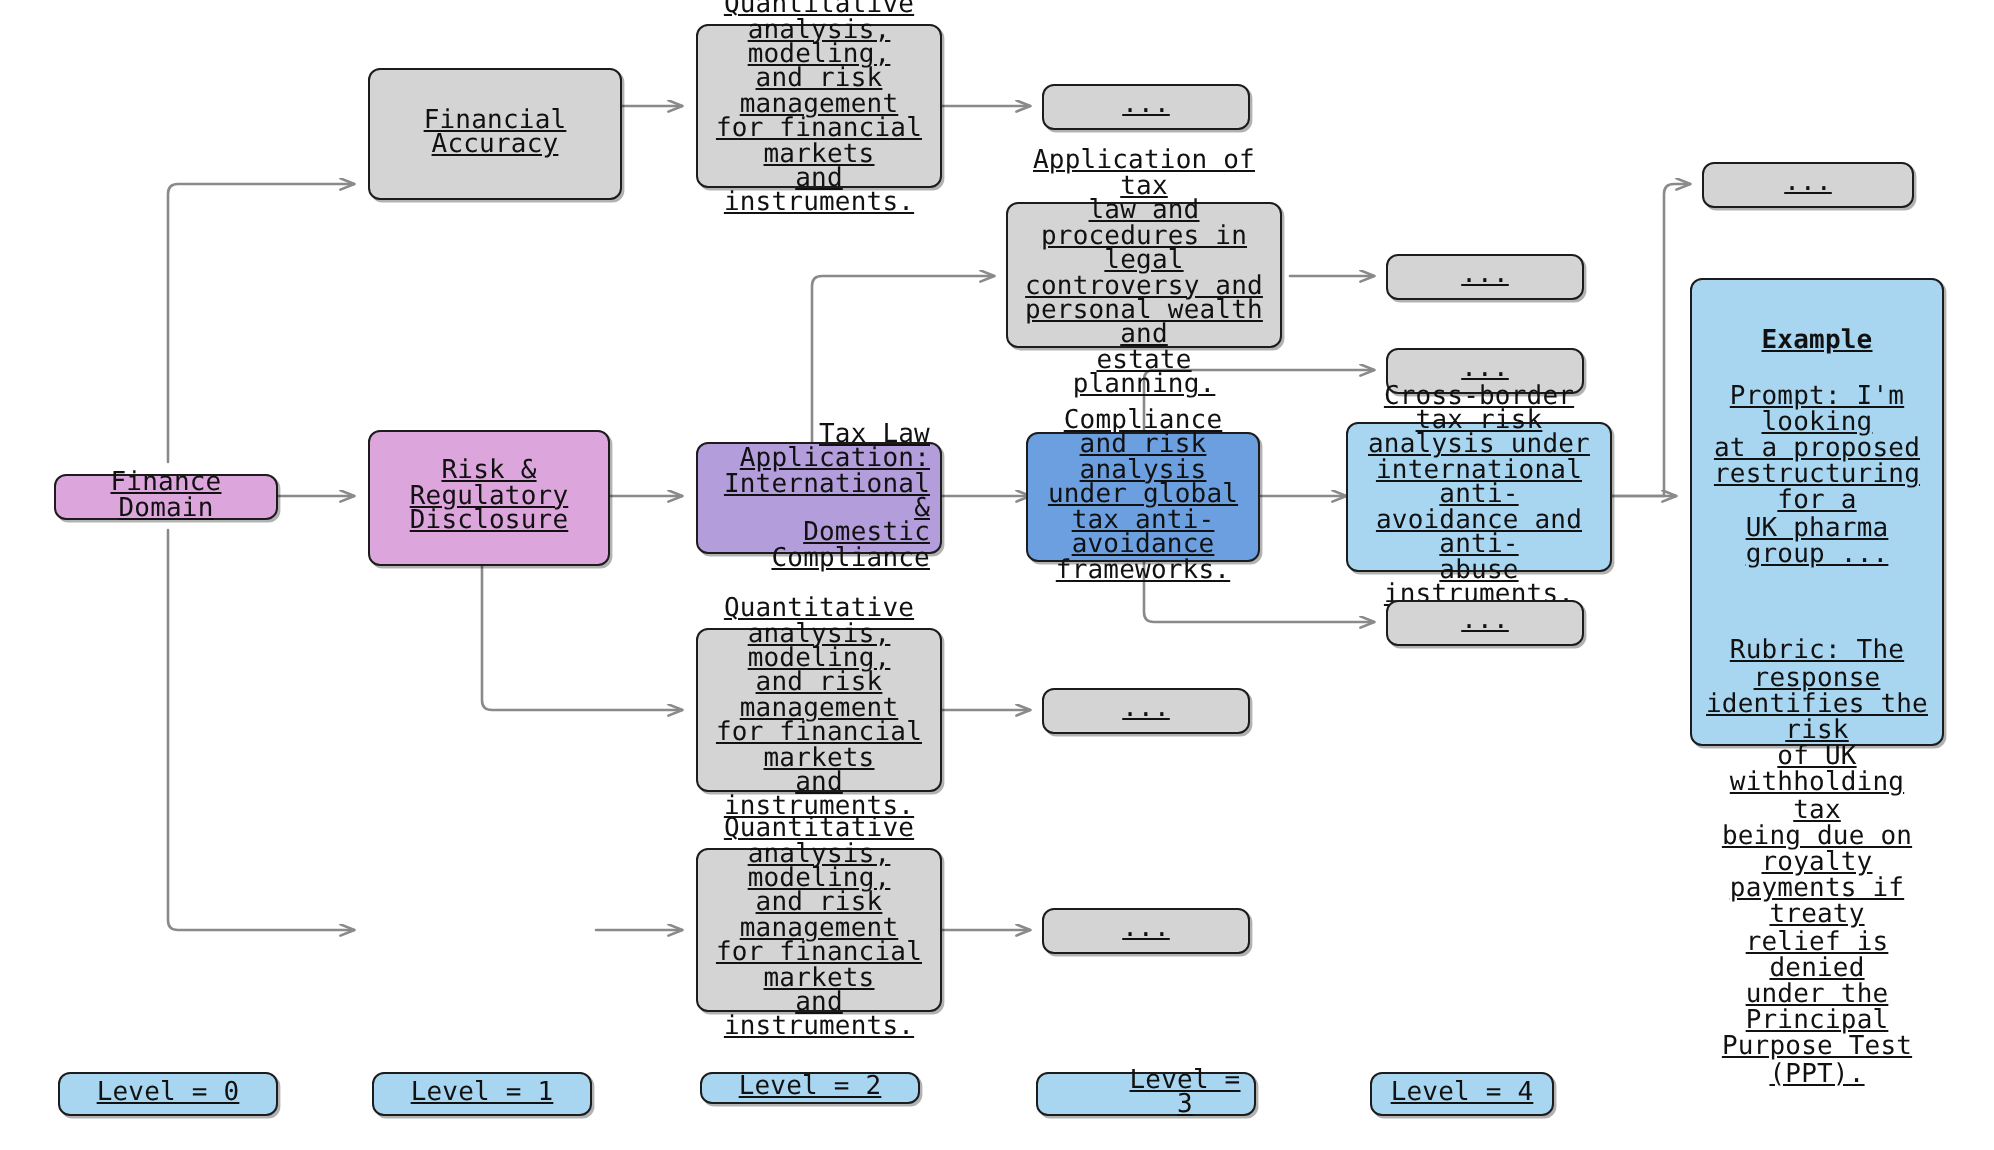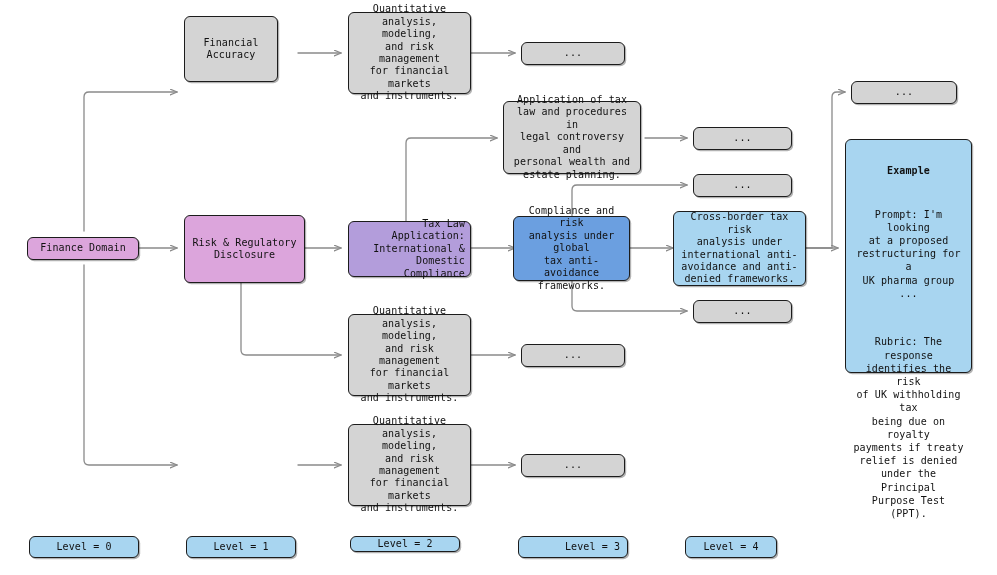--- a/index.html
+++ b/index.html
@@ -30,26 +30,27 @@
   .node {
     position: absolute;
     box-sizing: border-box;
     border: 1.3px solid #1c1c1c;
     border-radius: 6px;
     display: flex;
     align-items: center;
     justify-content: center;
     text-align: center;
     color: #111111;
-    font-size: 10px;
+    font-size: 13px;
     line-height: 12.4px;
     letter-spacing: 0.1px;
     padding: 3px 5px;
     white-space: pre-line;
     box-shadow: 1.2px 1.2px 0 rgba(0,0,0,0.30);
+    text-decoration: underline;
   }
   .n-gray   { background: #d4d4d4; }
   .n-pink   { background: #dca5dc; }
   .n-purple { background: #b39ddb; }
   .n-blue   { background: #6b9fe0; }
   .n-lblue  { background: #a8d5f0; }
   .n-legend { background: #a8d5f0; }
   .n-example {
     background: #a8d5f0;
     align-items: flex-start;
@@ -58,21 +59,21 @@
     line-height: 13.2px;
   }
   .example-inner {
     display: block;
     width: 100%;
     text-align: center;
   }
   .example-title {
     display: block;
     font-weight: bold;
-    margin-bottom: 17px;
+    margin-bottom: 1px;
   }
   .example-body { display: block; white-space: pre-line; }
   .example-gap { display: block; height: 9px; }
   .legend-row { }
 </style>
 </head>
 <body>
 
 <div id="canvas">
 
@@ -117,21 +118,21 @@
       <path d="M572,280 L572,306 Q572,311 577,311 L687,311"></path>
 
       <path d="M806,248 L832,248 L832,97 Q832,92 837,92 L845,92"></path>
 
       <path d="M806,248 L838,248"></path>
     </g>
   </svg>
 
   <div class="node n-pink" style="left:27px; top:237px; width:112px; height:23px;">Finance Domain</div>
 
-  <div class="node n-gray" style="left:184px; top:16px; width:94px; height:66px;">Financial Accuracy</div>
+  <div class="node n-gray" style="left:184px; top:34px; width:127px; height:66px;">Financial Accuracy</div>
 
   <div class="node n-pink" style="left:184px; top:215px; width:121px; height:68px;">Risk &amp; Regulatory
 Disclosure</div>
 
 
   <div class="node n-gray" style="left:348px; top:12px; width:123px; height:82px;">Quantitative
 analysis, modeling,
 and risk management
 for financial markets
 and instruments.</div>
@@ -170,21 +171,21 @@
   <div class="node n-gray" style="left:521px; top:454px; width:104px; height:23px;">...</div>
 
   <div class="node n-gray" style="left:693px; top:127px; width:99px; height:23px;">...</div>
 
   <div class="node n-gray" style="left:693px; top:174px; width:99px; height:23px;">...</div>
 
   <div class="node n-lblue" style="left:673px; top:211px; width:133px; height:75px;">Cross-border tax risk
 analysis under
 international anti-
 avoidance and anti-
-denied frameworks.</div>
+abuse instruments.</div>
 
   <div class="node n-gray" style="left:693px; top:300px; width:99px; height:23px;">...</div>
 
   <div class="node n-gray" style="left:851px; top:81px; width:106px; height:23px;">...</div>
 
   <div class="node n-example" style="left:845px; top:139px; width:127px; height:234px;">
     <span class="example-inner">
       <span class="example-title">Example</span>
       <span class="example-body">Prompt: I'm looking
 at a proposed

